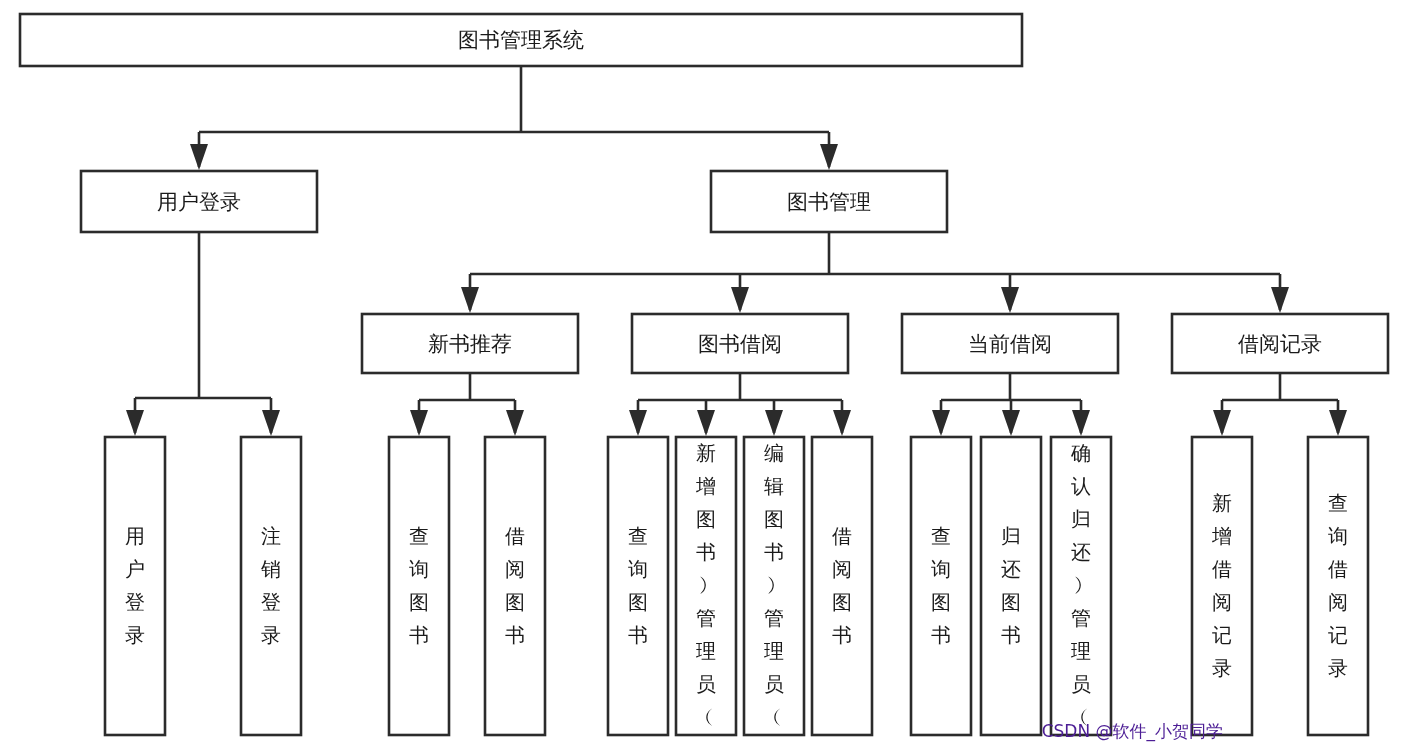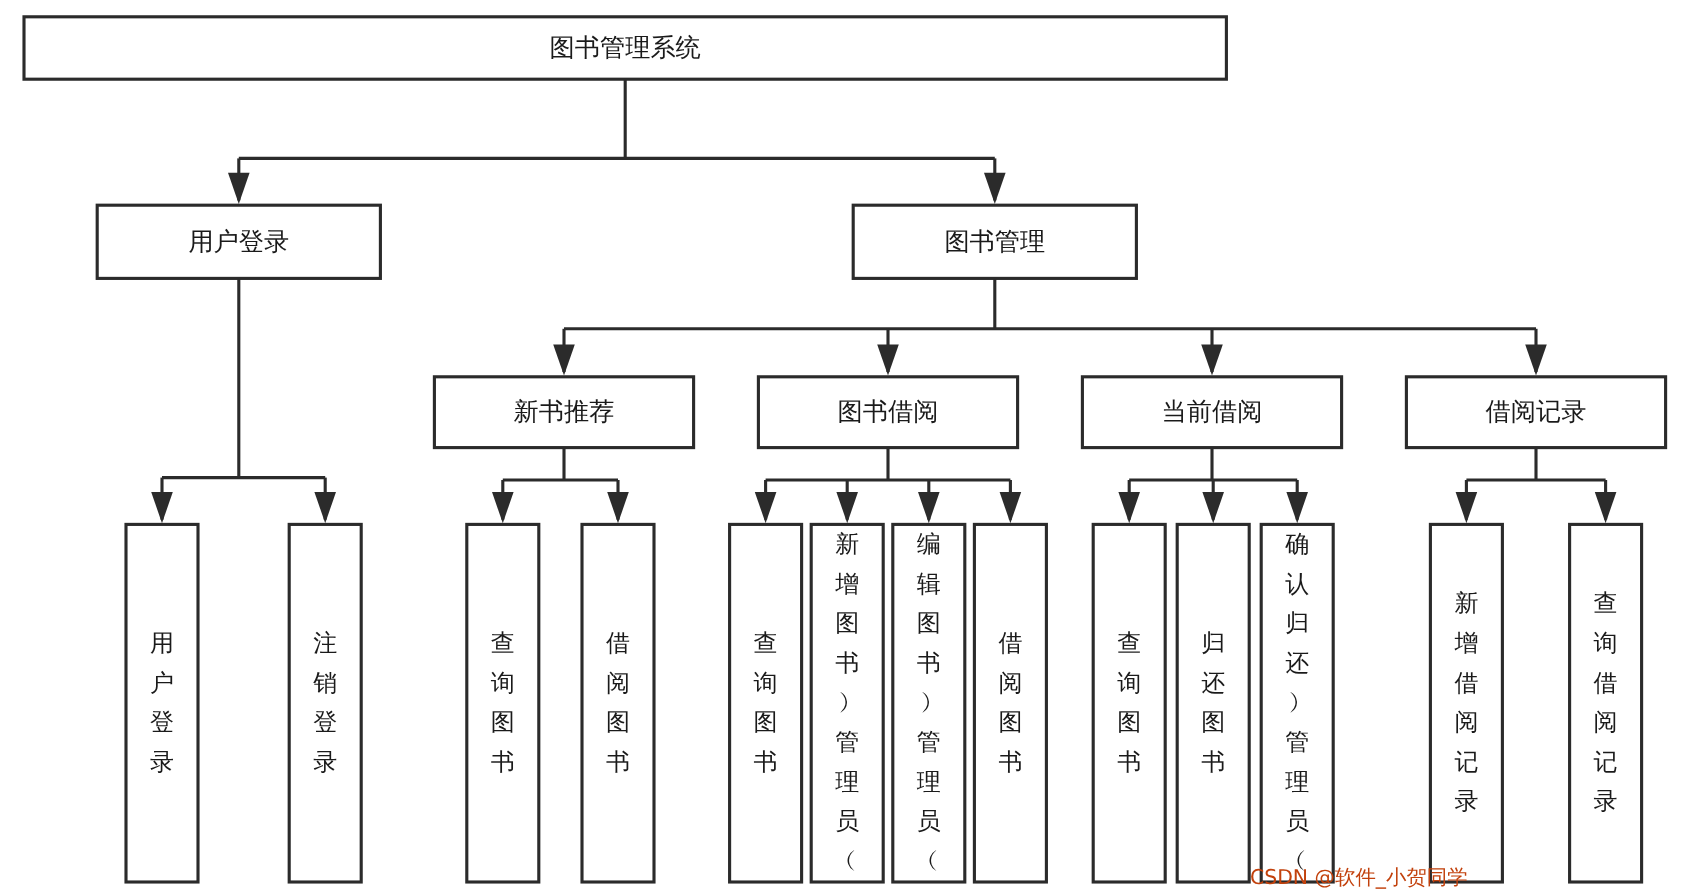--- a/index.html
+++ b/index.html
@@ -58,21 +58,21 @@
     font-size: 20px;
     fill: #1a1a1a;
     text-anchor: middle;
   }
   .watermark {
     position: absolute;
     right: 10px;
     bottom: 4px;
     font-family: "DejaVu Sans", "Liberation Sans", sans-serif;
     font-size: 17px;
-    color: #c2410c;
+    color: #4c1d95;
     white-space: nowrap;
     pointer-events: none;
   }
 </style>
 </head>
 <body>
 
 <div id="diagram-root">
   <svg class="flow" viewBox="0 0 1405 747" xmlns="http://www.w3.org/2000/svg">
     <g id="edges-layer">

